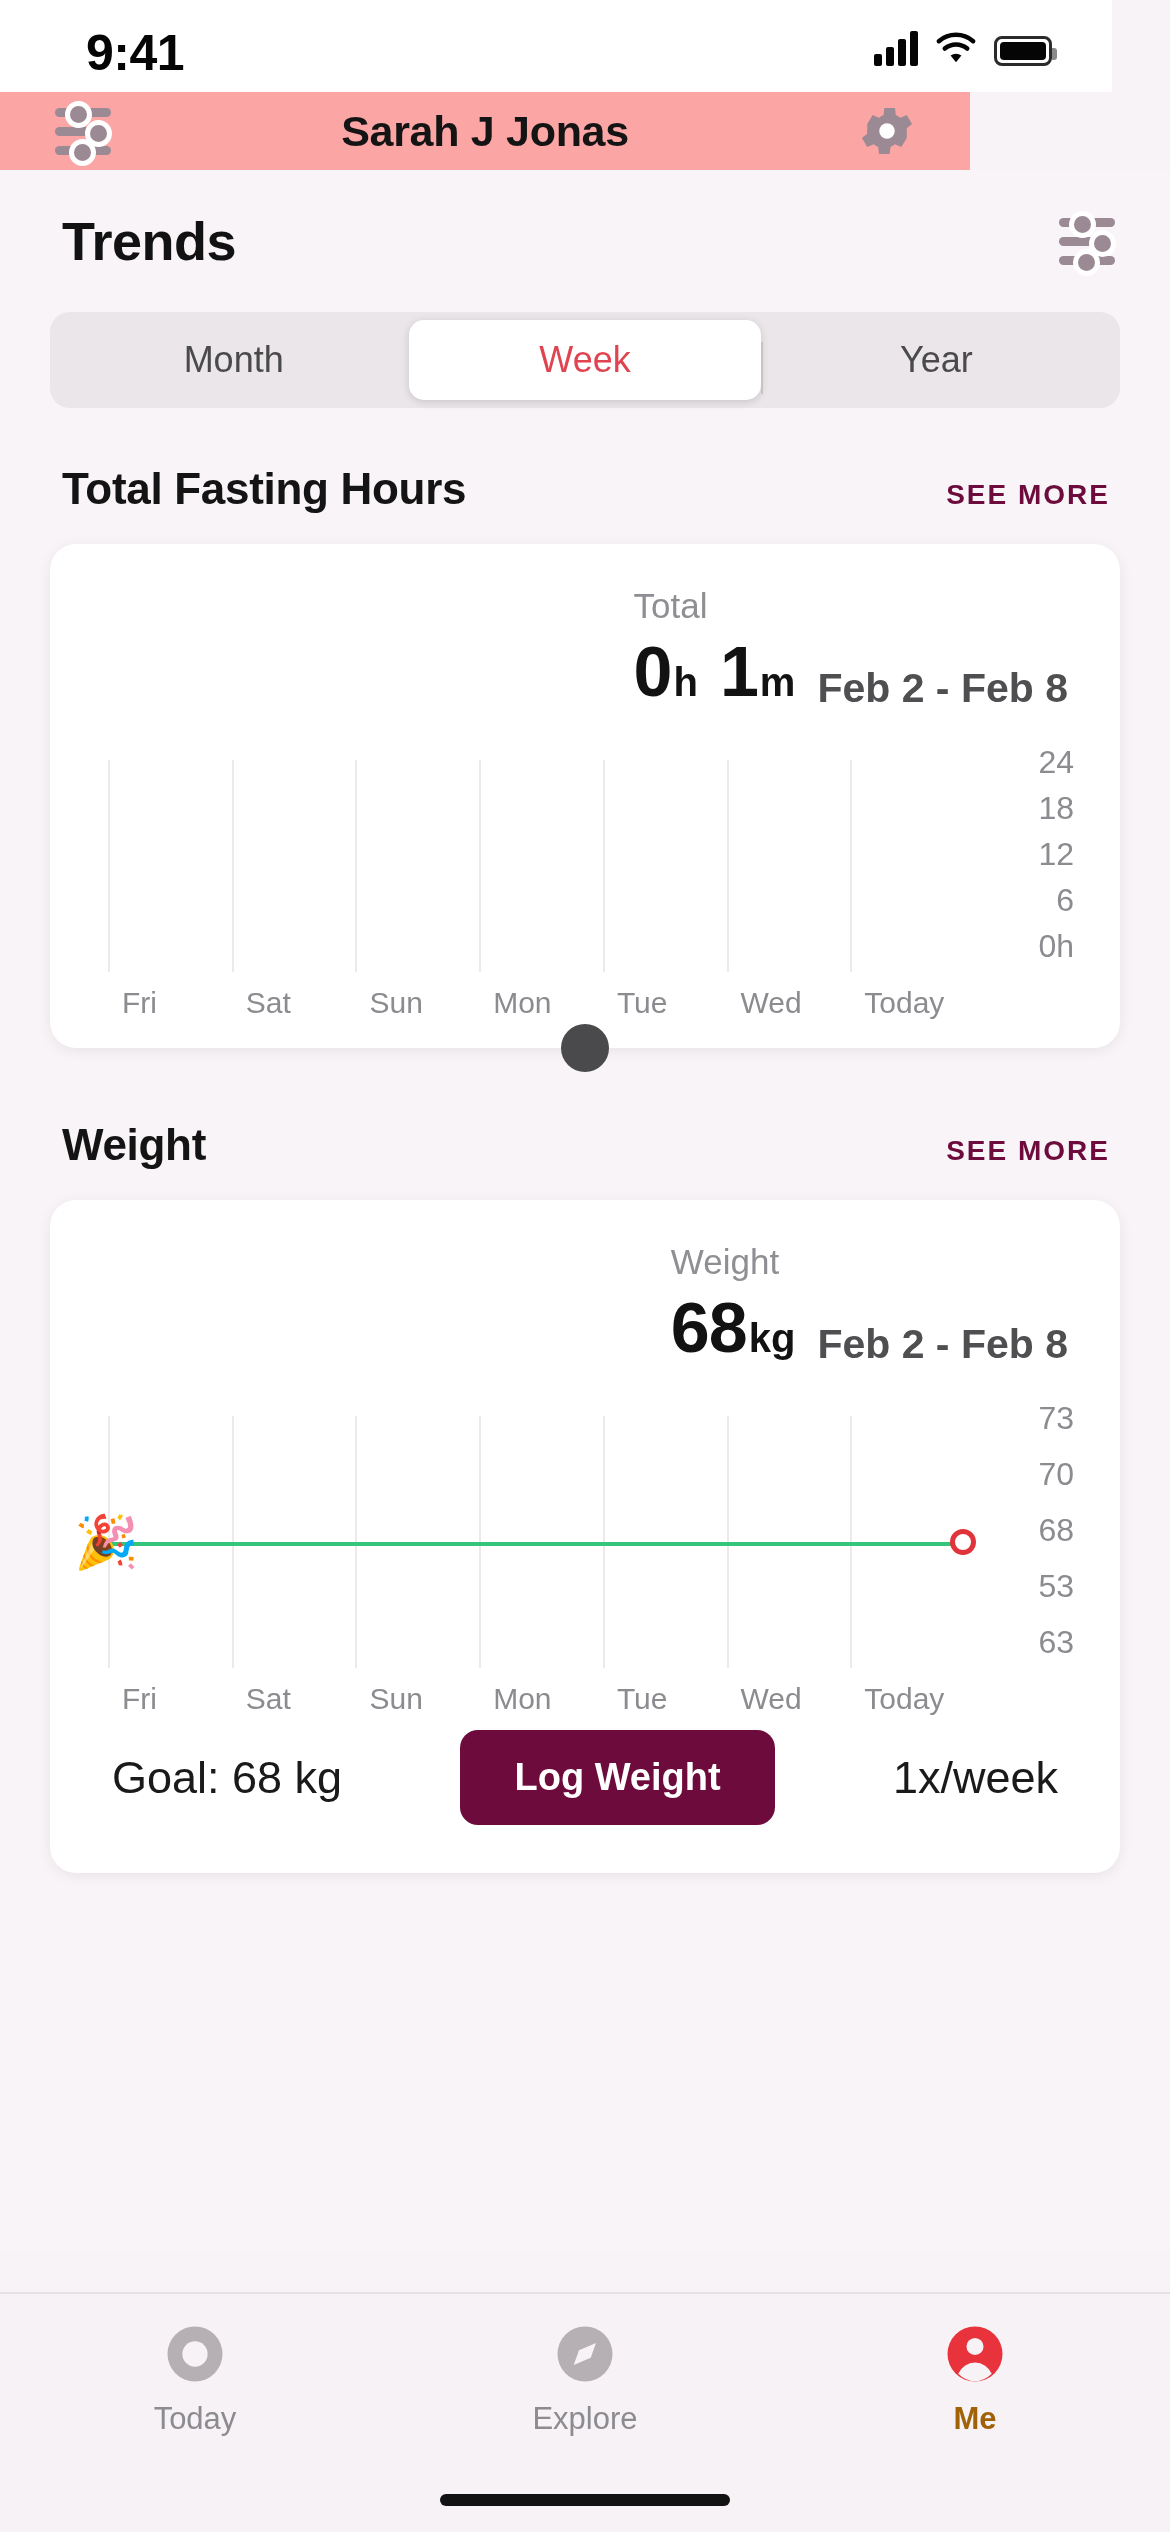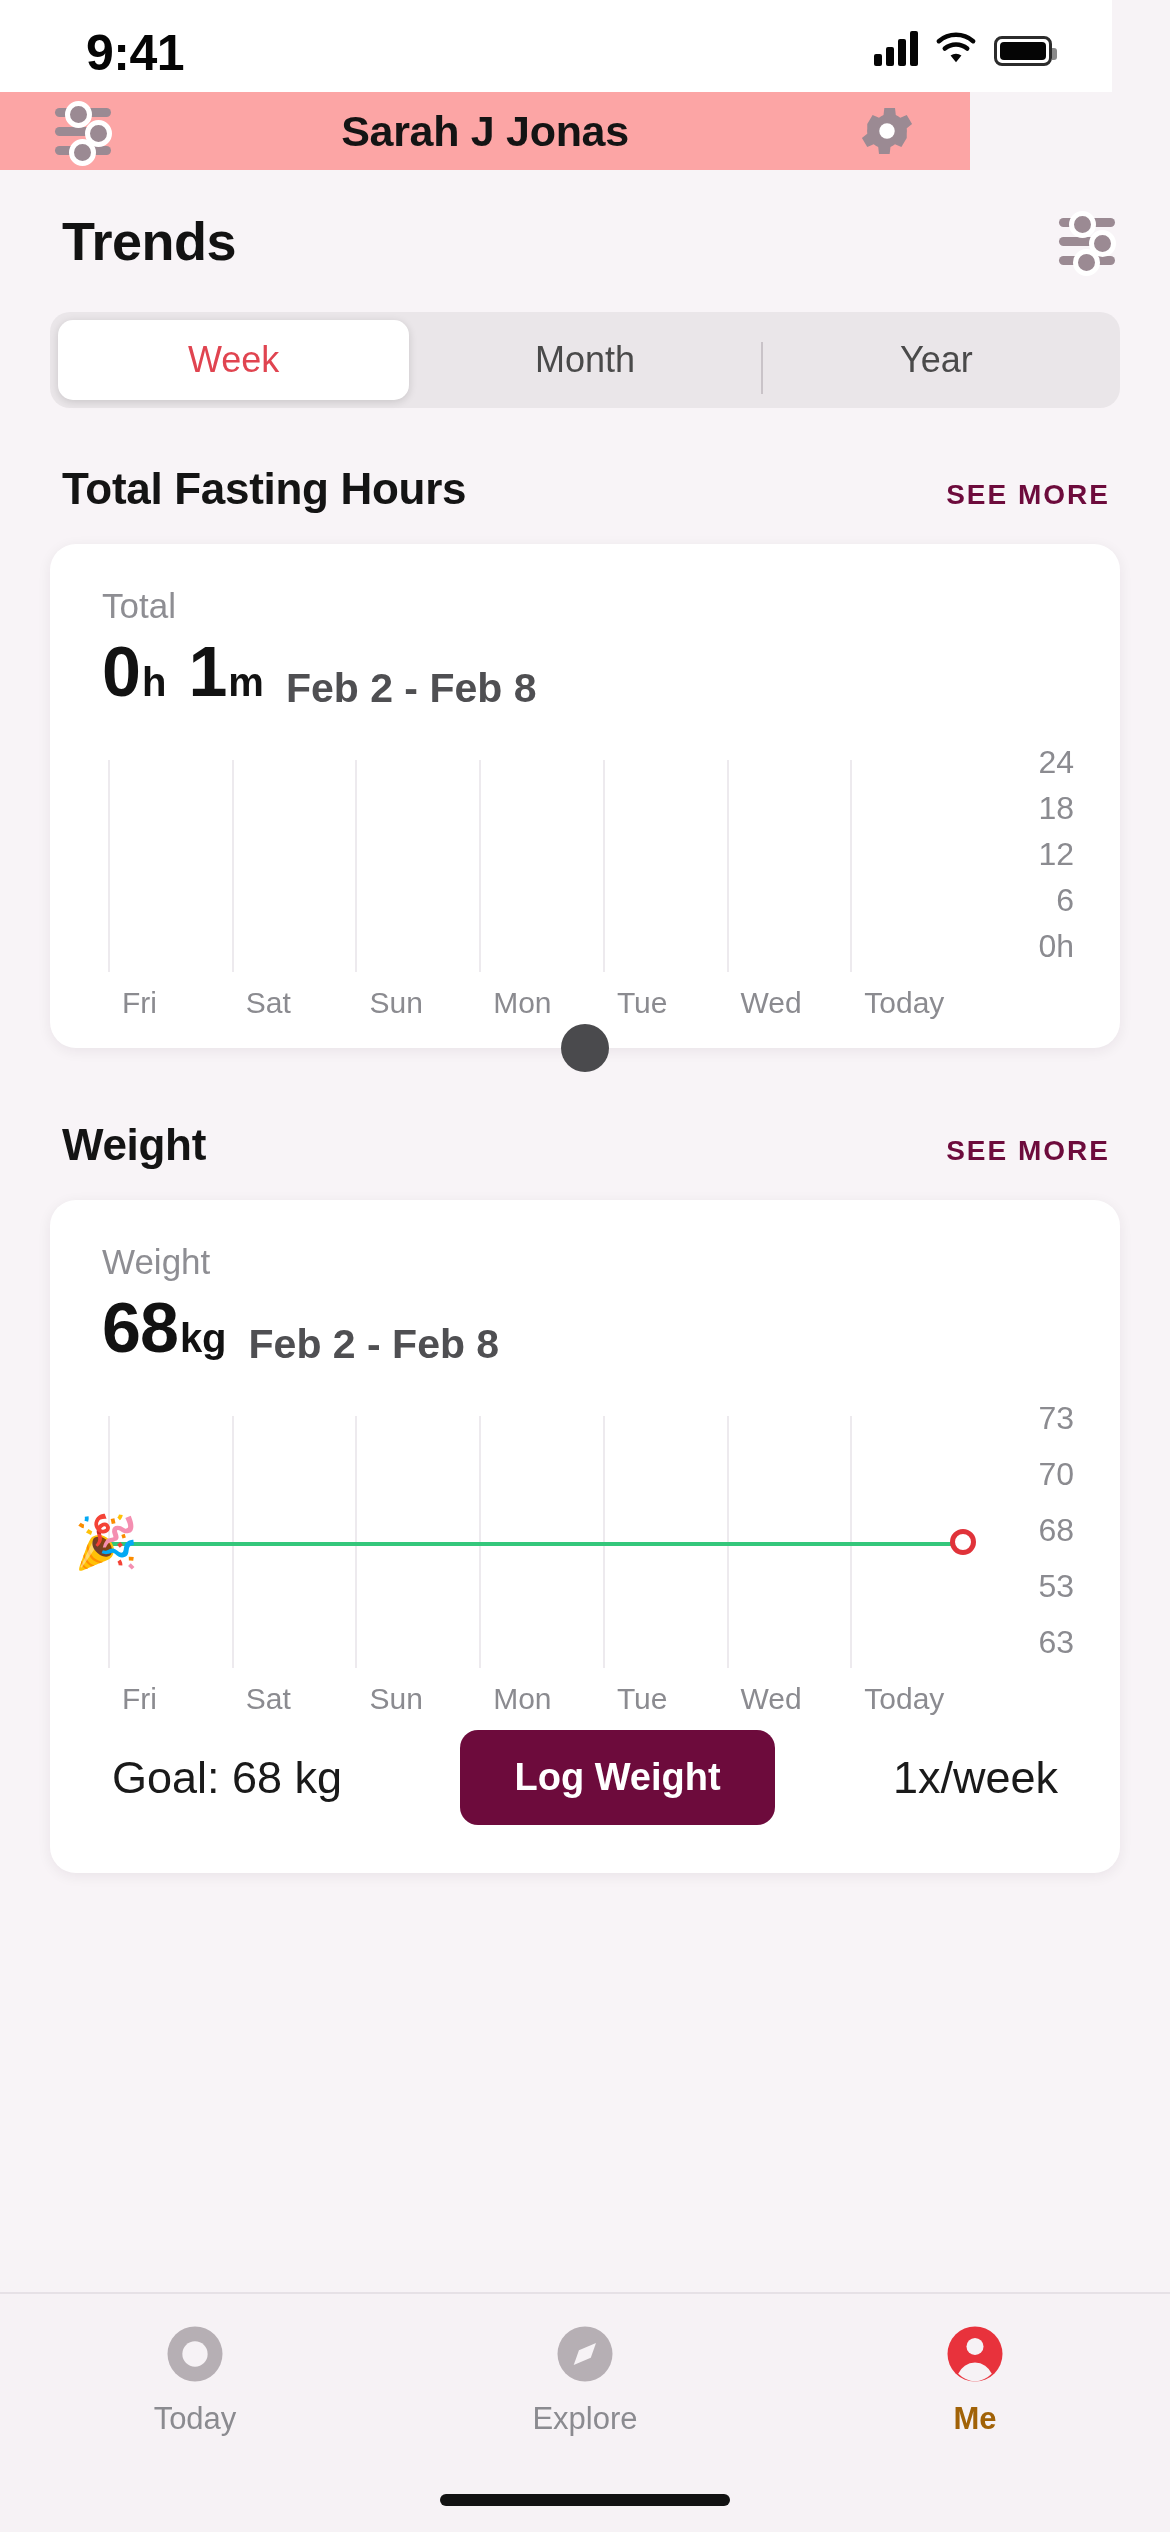--- a/index.html
+++ b/index.html
@@ -92,21 +92,21 @@
   .card-head h2 { font-size:44px; font-weight:700; color:#141414; letter-spacing:-0.3px; }
   .see-more {
     font-size:28px; font-weight:700; color:#6D0B3C; letter-spacing:2px;
   }
 
   .card {
     margin:30px 50px 0 50px; background:#FFFFFF; border-radius:26px;
     box-shadow:0 3px 14px rgba(40,20,40,.07); position:relative;
   }
 
-  .card-stats { display:flex; align-items:flex-end; justify-content:flex-start; padding:42px 52px 0 52px; }
+  .card-stats { display:flex; align-items:flex-end; justify-content:flex-end; padding:42px 52px 0 52px; }
   .stat-label { font-size:35px; color:#8E8E93; }
   .stat-big { display:flex; align-items:baseline; margin-top:6px; }
   .stat-big .num { font-size:70px; font-weight:700; color:#121212; letter-spacing:-1px; }
   .stat-big .unit { font-size:40px; font-weight:700; color:#121212; margin-left:2px; margin-right:22px; }
   .stat-range { font-size:41px; font-weight:700; color:#4F4F52; white-space:nowrap; }
 
   
   .chart { position:relative; margin:48px 0 0 0; height:260px; }
   .grid { position:absolute; left:58px; right:146px; top:0; bottom:48px; display:flex; }
   .gcol { flex:1; position:relative; }
@@ -209,22 +209,22 @@
             <span class="ln"></span>
             <span class="ln"></span>
           <span class="kn k1"></span>
             <span class="kn k2"></span>
             <span class="kn k3"></span>
         </div>
       </div>
     </div>
 
     <div class="segmented">
+      <div class="seg">Month</div>
       <div class="seg active">Week</div>
-      <div class="seg">Month</div>
       <div class="seg div">Year</div>
     </div>
 
     <div class="card-head">
       <h2>Total Fasting Hours</h2>
       <div class="see-more">SEE MORE</div>
     </div>
 
     <div class="card">
       <div class="card-stats">

